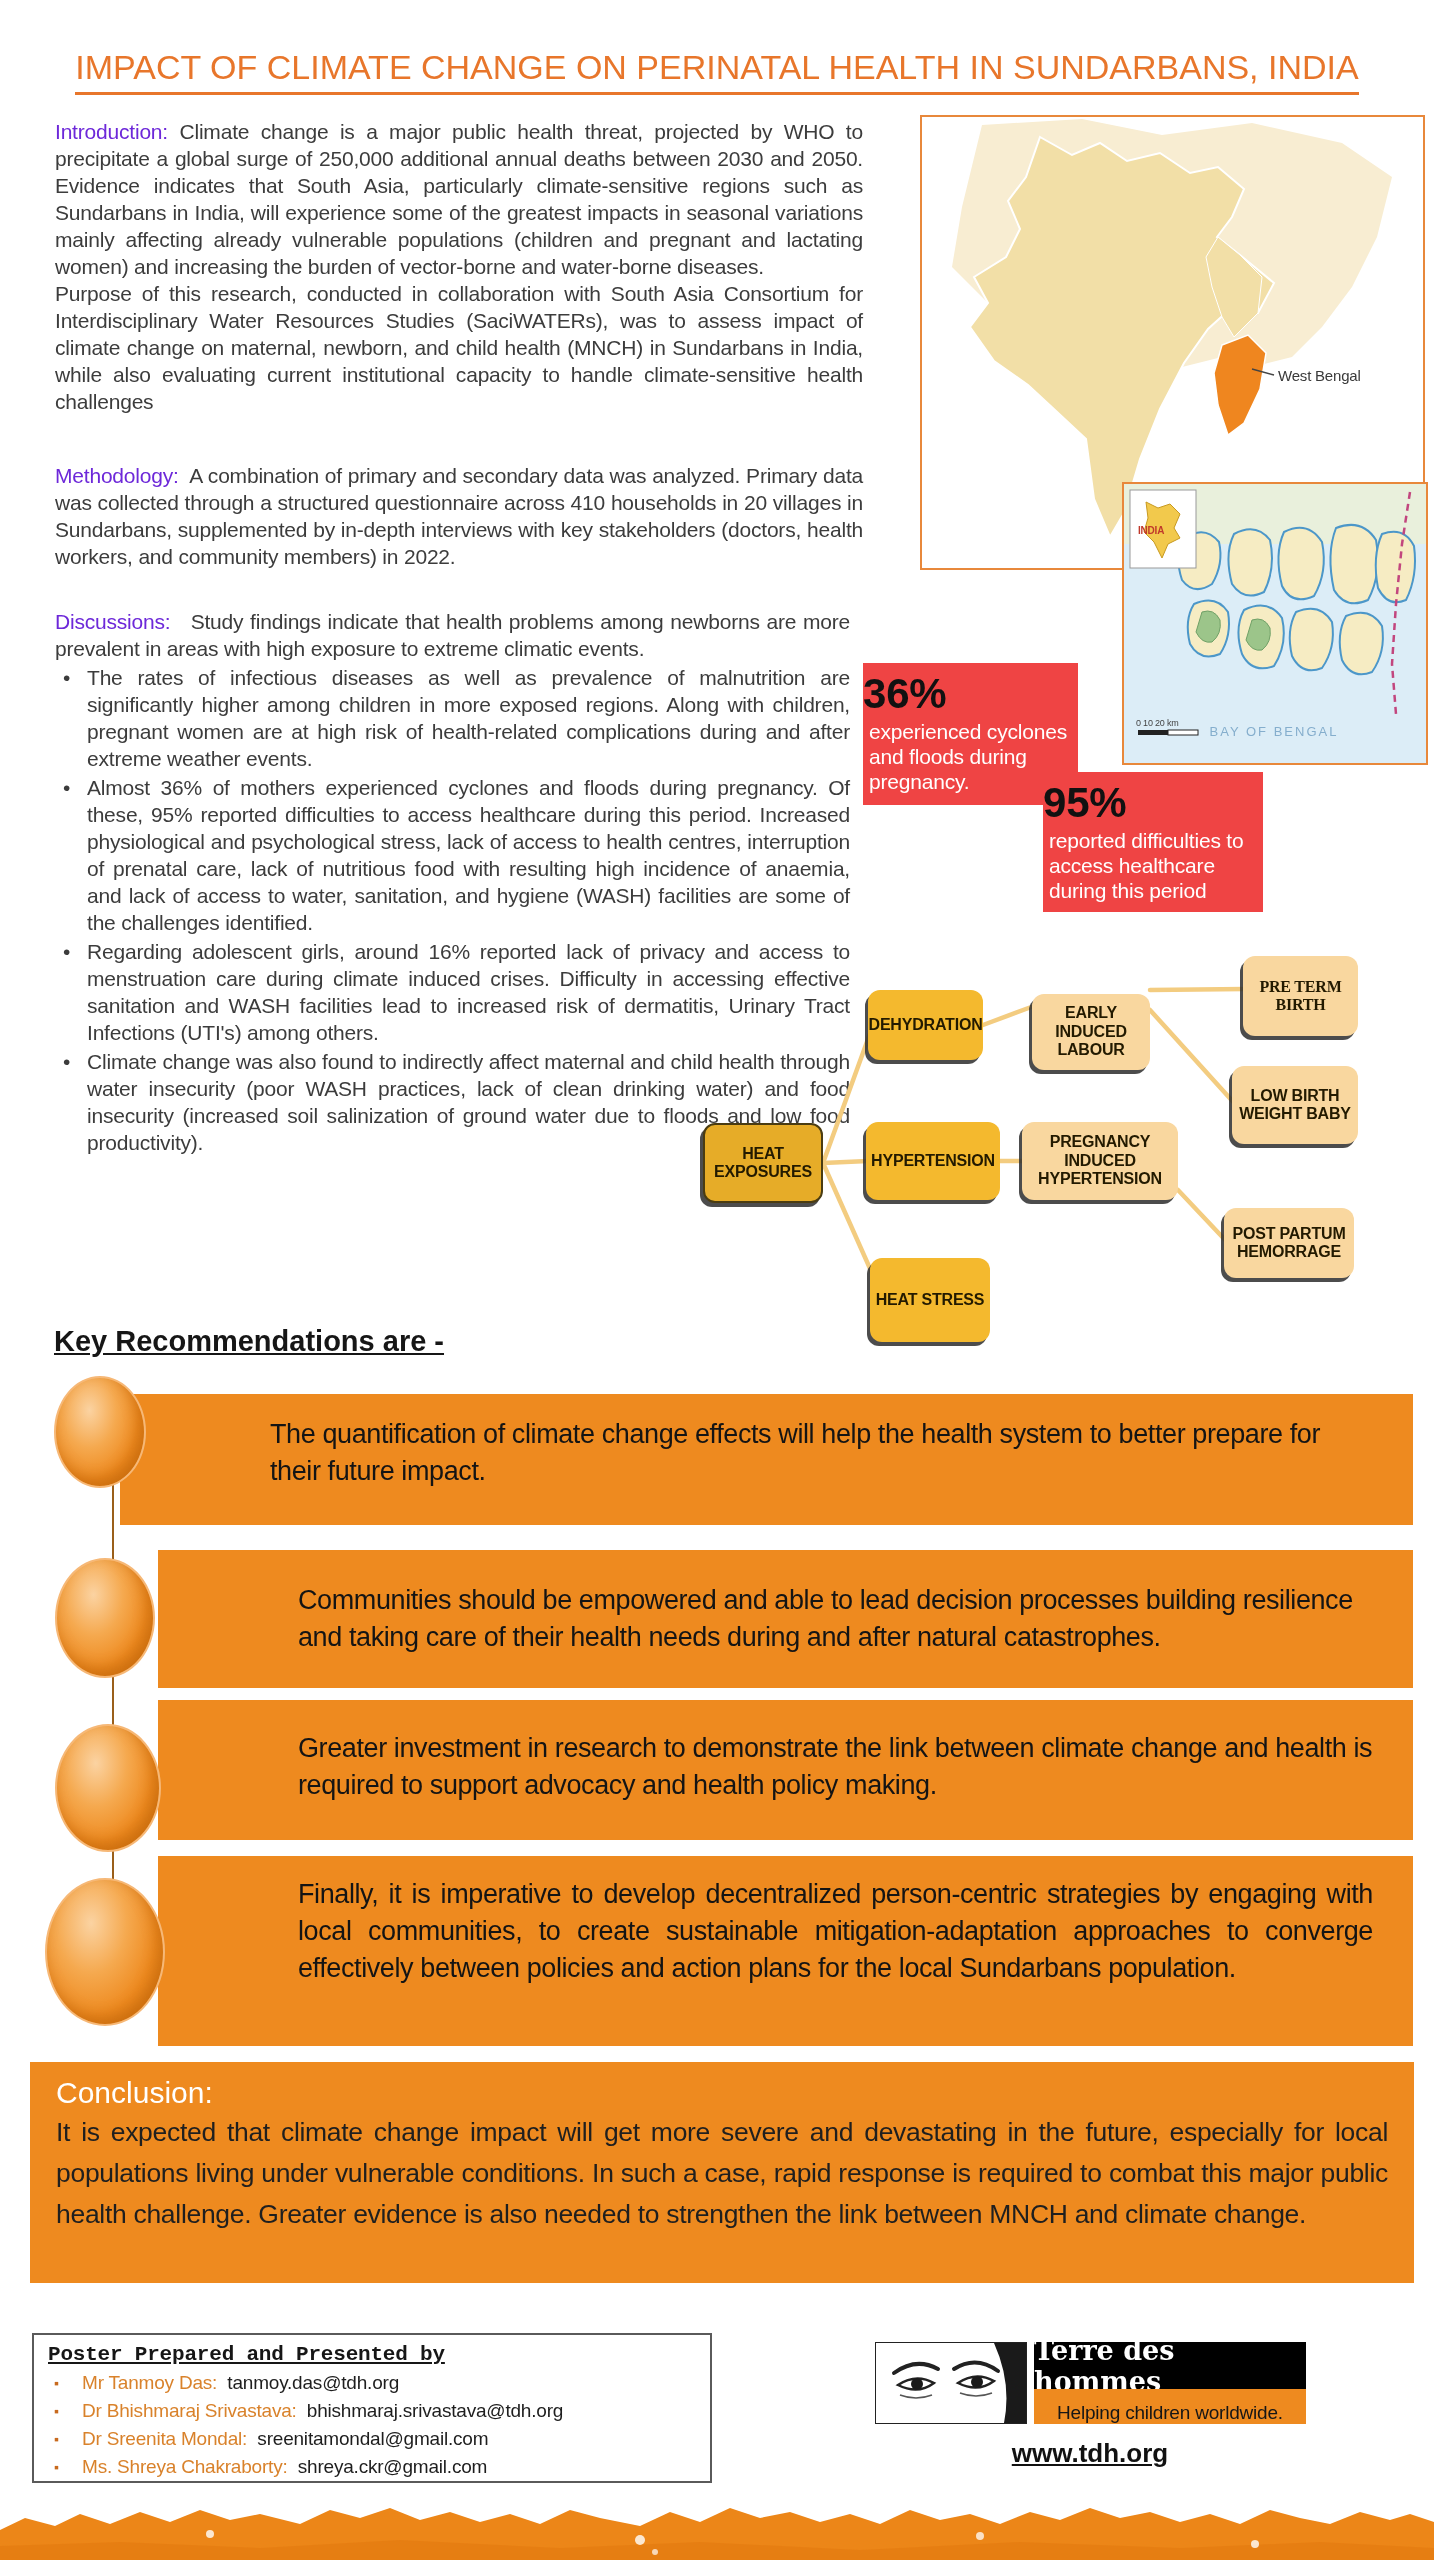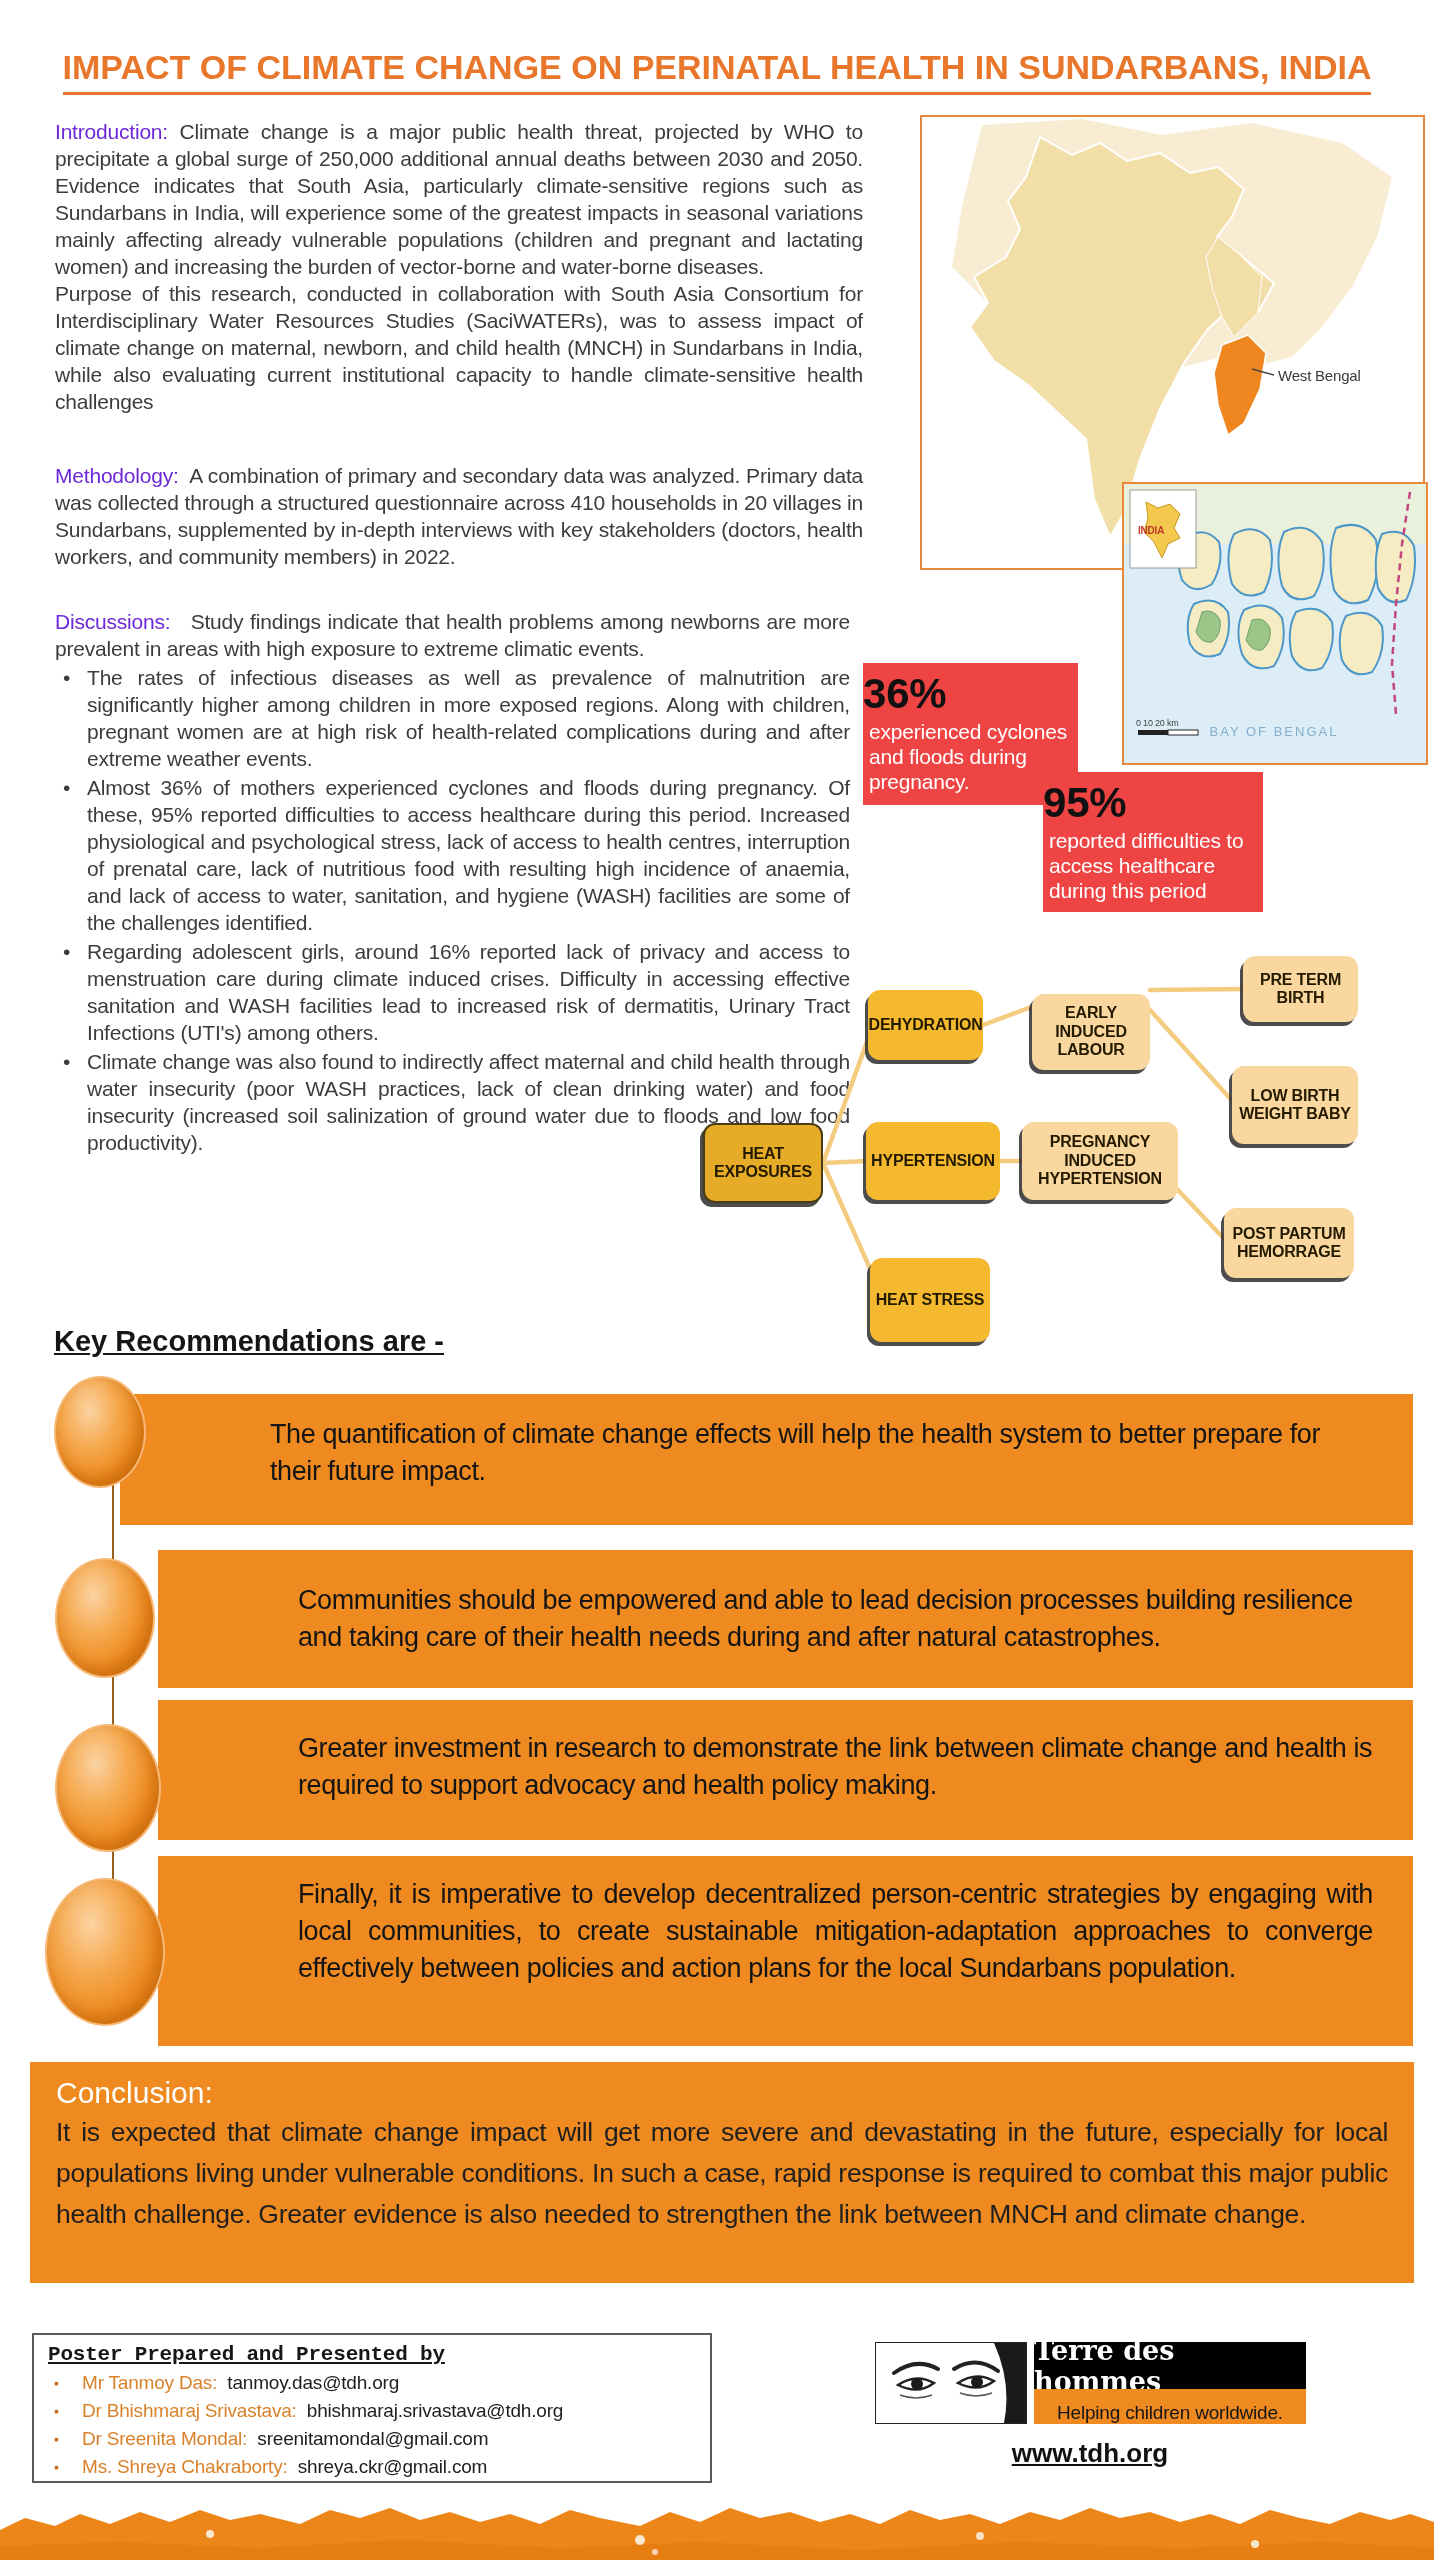--- a/index.html
+++ b/index.html
@@ -8,21 +8,21 @@
     position:relative; width:1434px; height:2560px; margin:0 auto;
     background:#ffffff; overflow:hidden;
     font-family:"Liberation Sans", sans-serif;
     color:#3f3f3f; letter-spacing:-0.2px;
   }
   .abs { position:absolute; }
 
   
   .title-wrap { left:0; top:48px; width:100%; text-align:center; }
   .poster-title {
-    display:inline-block; font-size:34px; font-weight:bold; color:#E8762B;
+    display:inline-block; font-size:34px; font-weight:normal; color:#E8762B;
     border-bottom:3px solid #E8762B; padding-bottom:5px; letter-spacing:0;
   }
 
   
   .bodyblock { font-size:21px; line-height:27px; text-align:justify; color:#3c3c3c; }
   .sec-label { color:#6d28d9; }
   .bodyblock p + p { margin-top:0; }
   ul.disc-list { list-style:none; margin-top:2px; }
   ul.disc-list li { position:relative; padding-left:32px; margin-top:2px; }
   ul.disc-list li::before { content:"\2022"; position:absolute; left:8px; top:0; color:#3c3c3c; }
@@ -192,21 +192,21 @@
       <line x1="488" y1="260" x2="538" y2="313"></line>
     </g>
   </svg>
 
   <div class="flow-node root-node" style="left:703px; top:1123px; width:120px; height:80px;">HEAT EXPOSURES</div>
   <div class="flow-node gold" style="left:868px; top:990px; width:115px; height:70px;">DEHYDRATION</div>
   <div class="flow-node gold" style="left:866px; top:1122px; width:134px; height:78px;">HYPERTENSION</div>
   <div class="flow-node gold" style="left:870px; top:1258px; width:120px; height:84px;">HEAT STRESS</div>
   <div class="flow-node light" style="left:1032px; top:994px; width:118px; height:76px;">EARLY INDUCED LABOUR</div>
   <div class="flow-node light" style="left:1022px; top:1122px; width:156px; height:78px;">PREGNANCY INDUCED HYPERTENSION</div>
-  <div class="flow-node light" style="left:1243px; top:956px; width:115px; height:66px;">PRE TERM BIRTH</div>
+  <div class="flow-node light" style="left:1243px; top:956px; width:115px; height:80px;font-family:Liberation Serif, serif;">PRE TERM BIRTH</div>
   <div class="flow-node light" style="left:1232px; top:1066px; width:126px; height:78px;">LOW BIRTH WEIGHT BABY</div>
   <div class="flow-node light" style="left:1224px; top:1208px; width:130px; height:70px;">POST PARTUM HEMORRAGE</div>
 
   <div class="abs key-recs-heading">Key Recommendations are -</div>
 
   <div class="abs rec-stem"></div>
   <div class="abs rec-band rec-1">The quantification of climate change effects will help the health system to better prepare for their future impact.</div>
   <div class="abs rec-band rec-2">Communities should be empowered and able to lead decision processes building resilience and taking care of their health needs during and after natural catastrophes.</div>
   <div class="abs rec-band rec-3">Greater investment in research to demonstrate the link between climate change and health is required to support advocacy and health policy making.</div>
   <div class="abs rec-band rec-4">Finally, it is imperative to develop decentralized person-centric strategies by engaging with local communities, to create sustainable mitigation-adaptation approaches to converge effectively between policies and action plans for the local Sundarbans population.</div>

